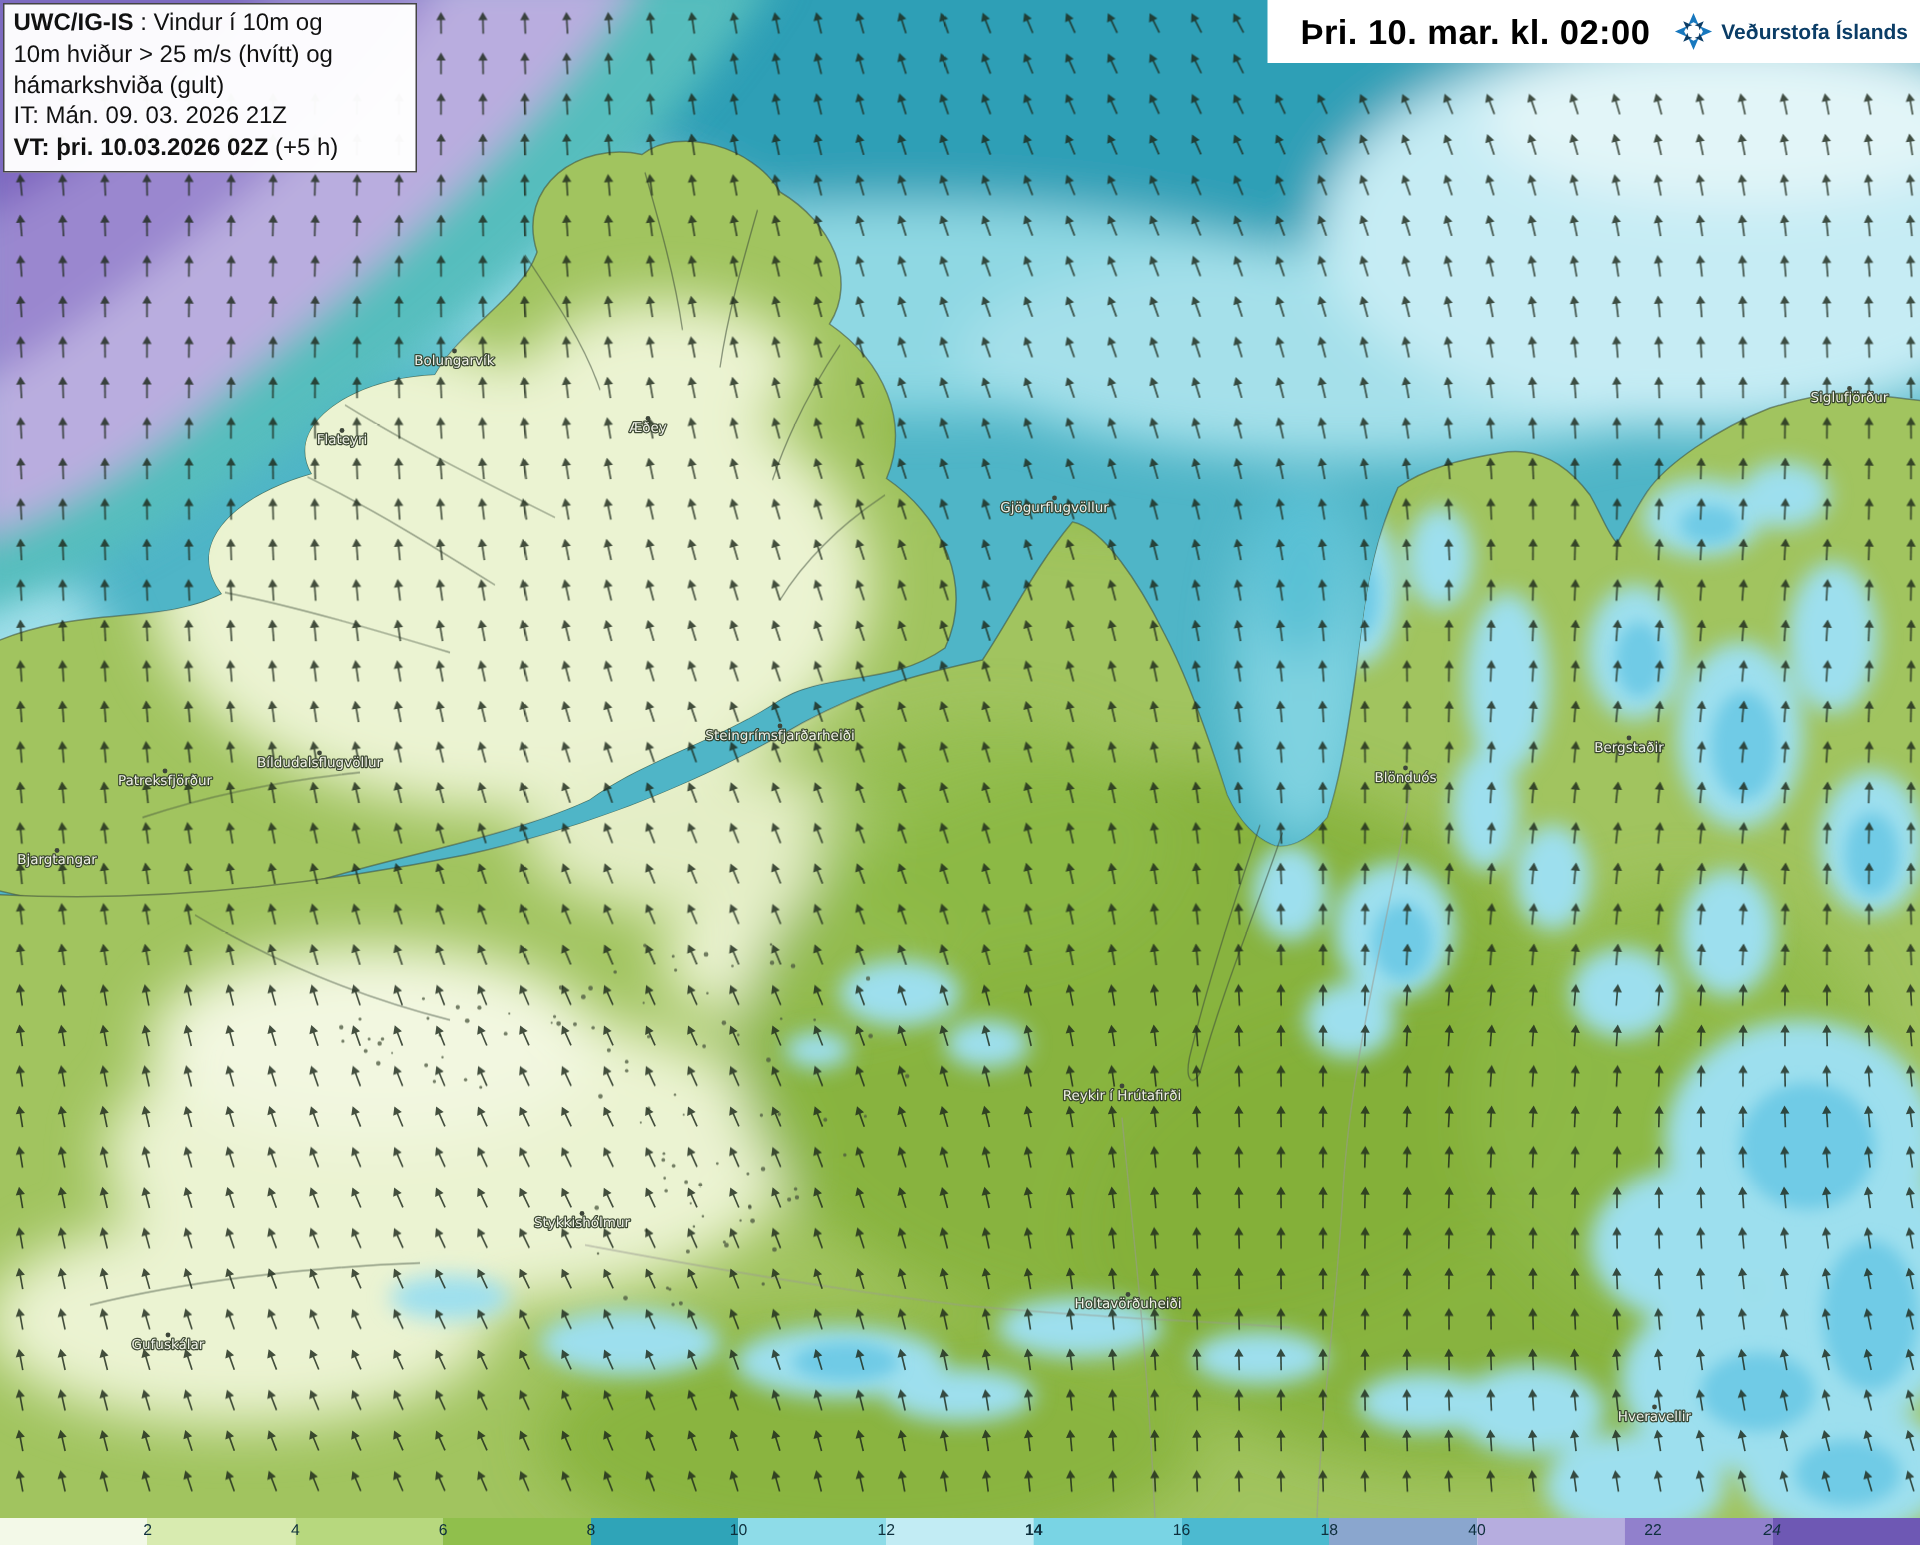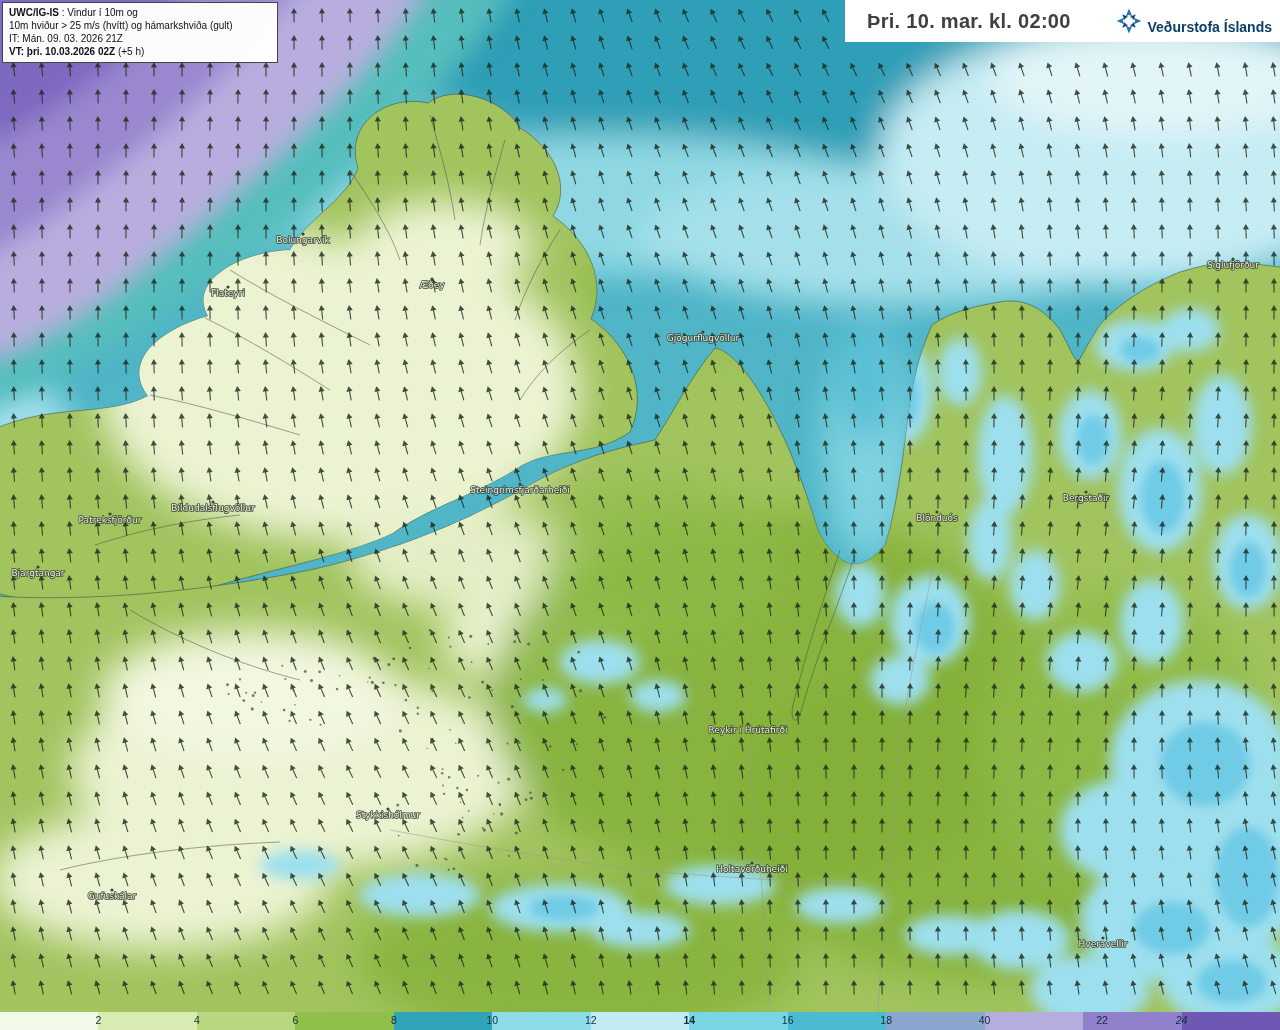--- a/index.html
+++ b/index.html
@@ -2,29 +2,29 @@
 <html><head>
 <meta charset="utf-8">
 <style>
   html,body{margin:0;padding:0;background:#fff;}
   .stage{position:relative;width:1280px;height:1030px;overflow:hidden;
          font-family:"Liberation Sans", sans-serif;background:#fff;}
   #map{position:absolute;left:0;top:0;display:block;}
 
   
   #infobox{position:absolute;left:2px;top:2px;width:262px;background:rgba(255,255,255,.97);
-           border:1px solid #444;padding:3px 6px 4px 6px;font-size:10px;line-height:1.3;
+           border:1px solid #444;padding:3px 6px 4px 6px;font-size:16px;line-height:1.3;
            color:#111;z-index:5;}
   #infobox b{font-weight:bold;}
 
   
   #topbar{position:absolute;left:845px;top:0;width:435px;height:42px;background:#fff;
           display:flex;align-items:center;z-index:5;padding:0;}
-  #datetime{font-size:20px;font-weight:bold;color:#404040;margin-left:22px;letter-spacing:.3px;}
-  #logo{margin-left:auto;margin-right:8px;display:flex;align-items:flex-end;gap:5px;}
+  #datetime{font-size:23px;font-weight:bold;color:#000000;margin-left:22px;letter-spacing:.3px;}
+  #logo{margin-left:auto;margin-right:8px;display:flex;align-items:center;gap:5px;}
   #logo .logotext{font-size:14px;font-weight:bold;color:#0b3d66;}
 
   
   #colorbar{position:absolute;left:0;bottom:0;width:1280px;height:18px;display:flex;z-index:5;}
   .cseg{flex:1;height:100%;}
   .ctick{position:absolute;top:2px;transform:translateX(-50%);font-size:10.5px;color:#0e2f3c;}
 
   
   .place{font-family:"DejaVu Sans", sans-serif;font-size:9px;fill:#f4f4ec;
          stroke:#333f2b;stroke-width:1.6px;paint-order:stroke;stroke-linejoin:round;

